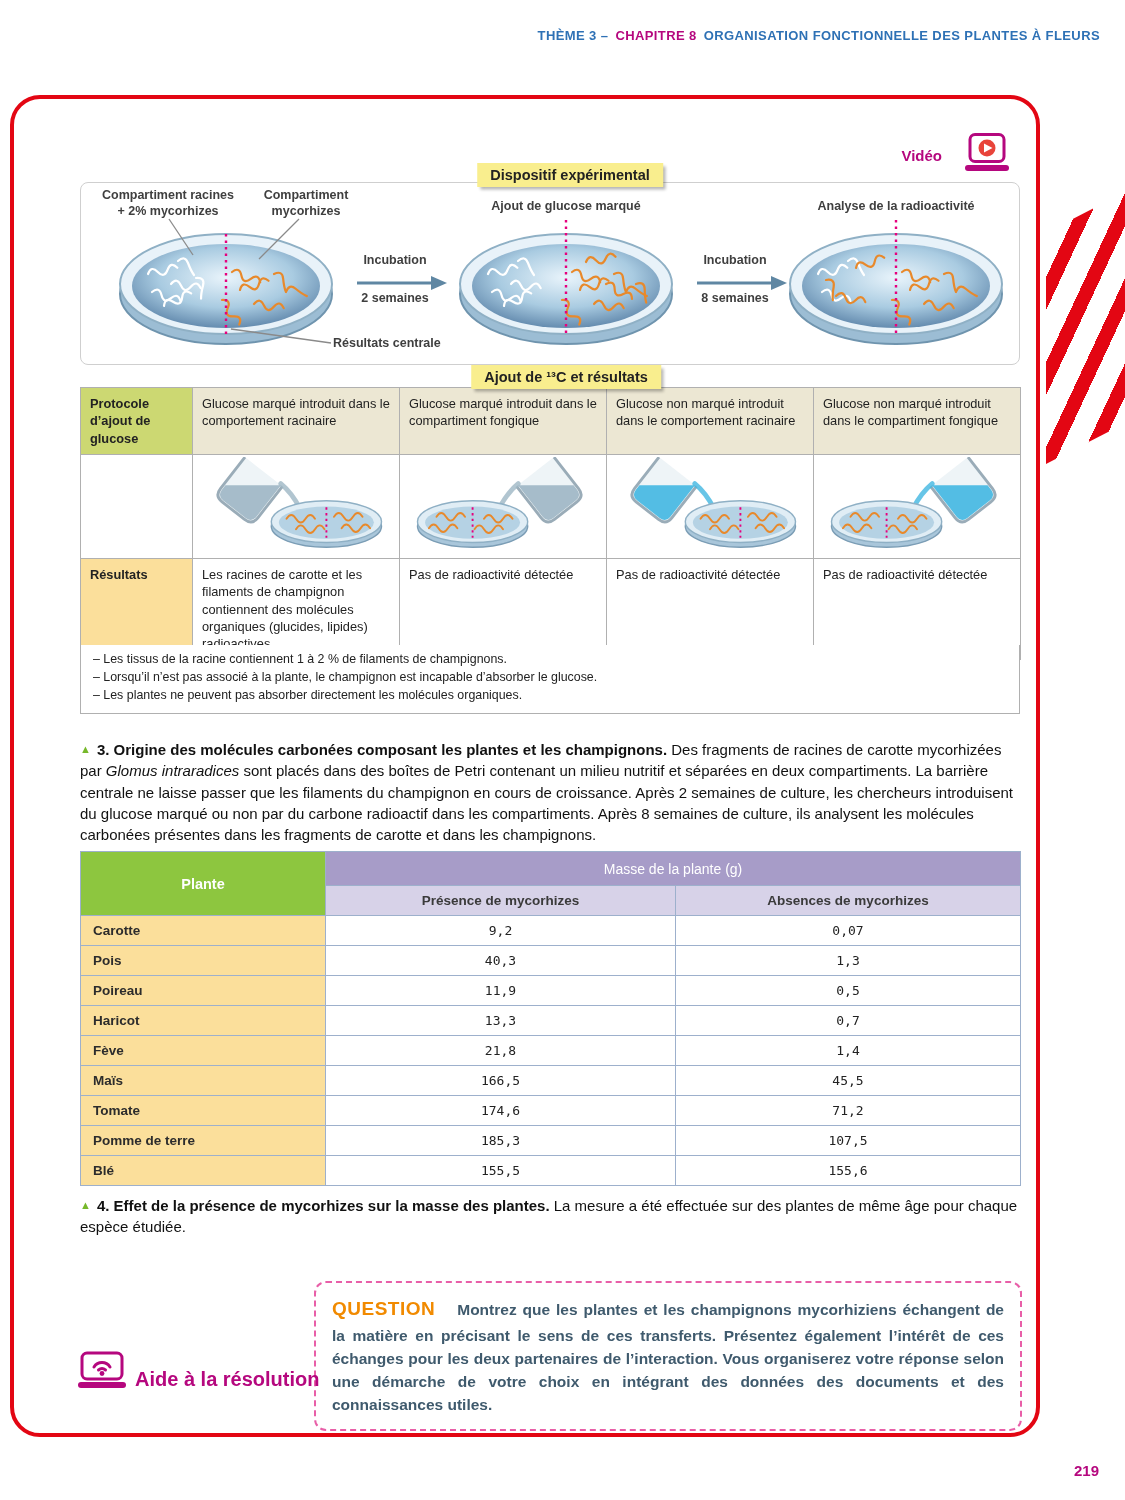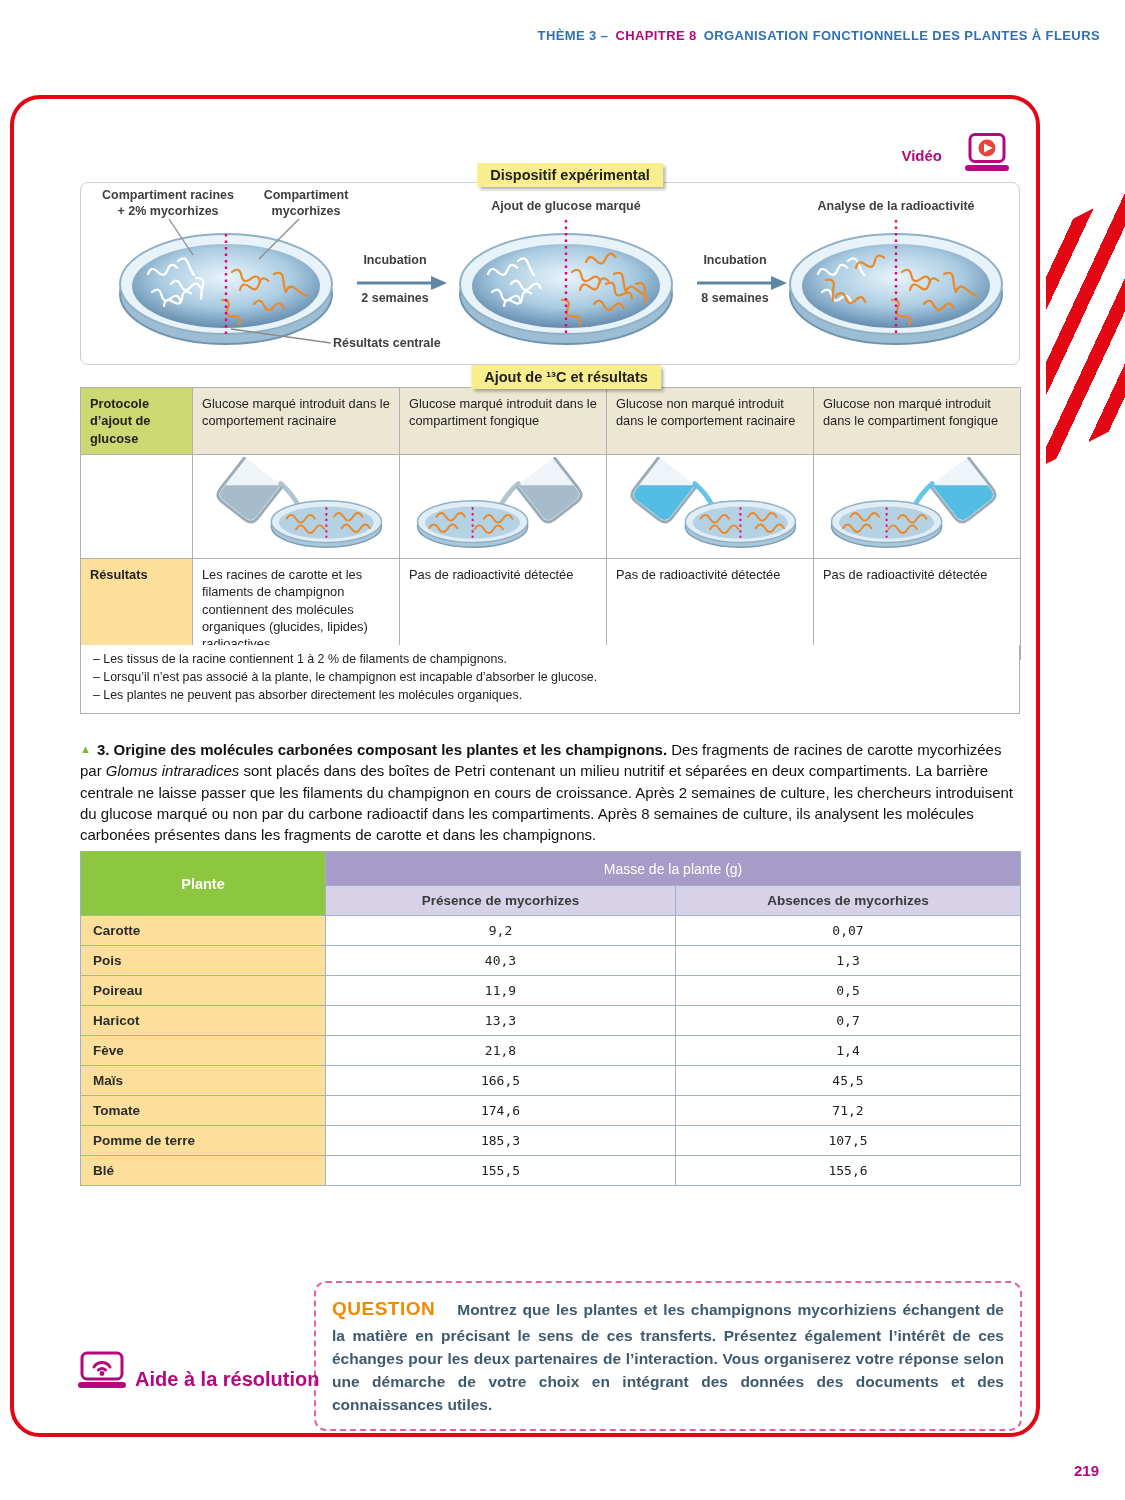--- a/index.html
+++ b/index.html
@@ -360,20 +360,21 @@
             <td class="mt-val">107,5</td>
           </tr>
       <tr>
             <td class="mt-plant">Blé</td>
             <td class="mt-val">155,5</td>
             <td class="mt-val">155,6</td>
           </tr>
     </tbody>
       </table>
 
+    <p class="caption caption4"><span class="cap-marker">▲</span><b>4. Effet de la présence de mycorhizes sur la masse des plantes.</b><span> La mesure a été effectuée sur des plantes de même âge pour chaque espèce étudiée.</span></p>
 
     <div class="question-box">
       <p class="q-text"><b class="q-label">QUESTION</b><span>Montrez que les plantes et les champignons mycorhiziens échangent de la matière en précisant le sens de ces transferts. Présentez également l’intérêt de ces échanges pour les deux partenaires de l’interaction. Vous organiserez votre réponse selon une démarche de votre choix en intégrant des données des documents et des connaissances utiles.</span></p>
     </div>
 
     <div class="help">
       <span>
         <svg width="48" height="38" viewBox="0 0 48 38">
           <rect x="4" y="2" width="40" height="26" rx="5" fill="#fff" stroke="#b5077e" stroke-width="3"></rect>
           <path d="M16 16 a9.5 9.5 0 0 1 16 0" fill="none" stroke="#b5077e" stroke-width="3" stroke-linecap="round"></path>

